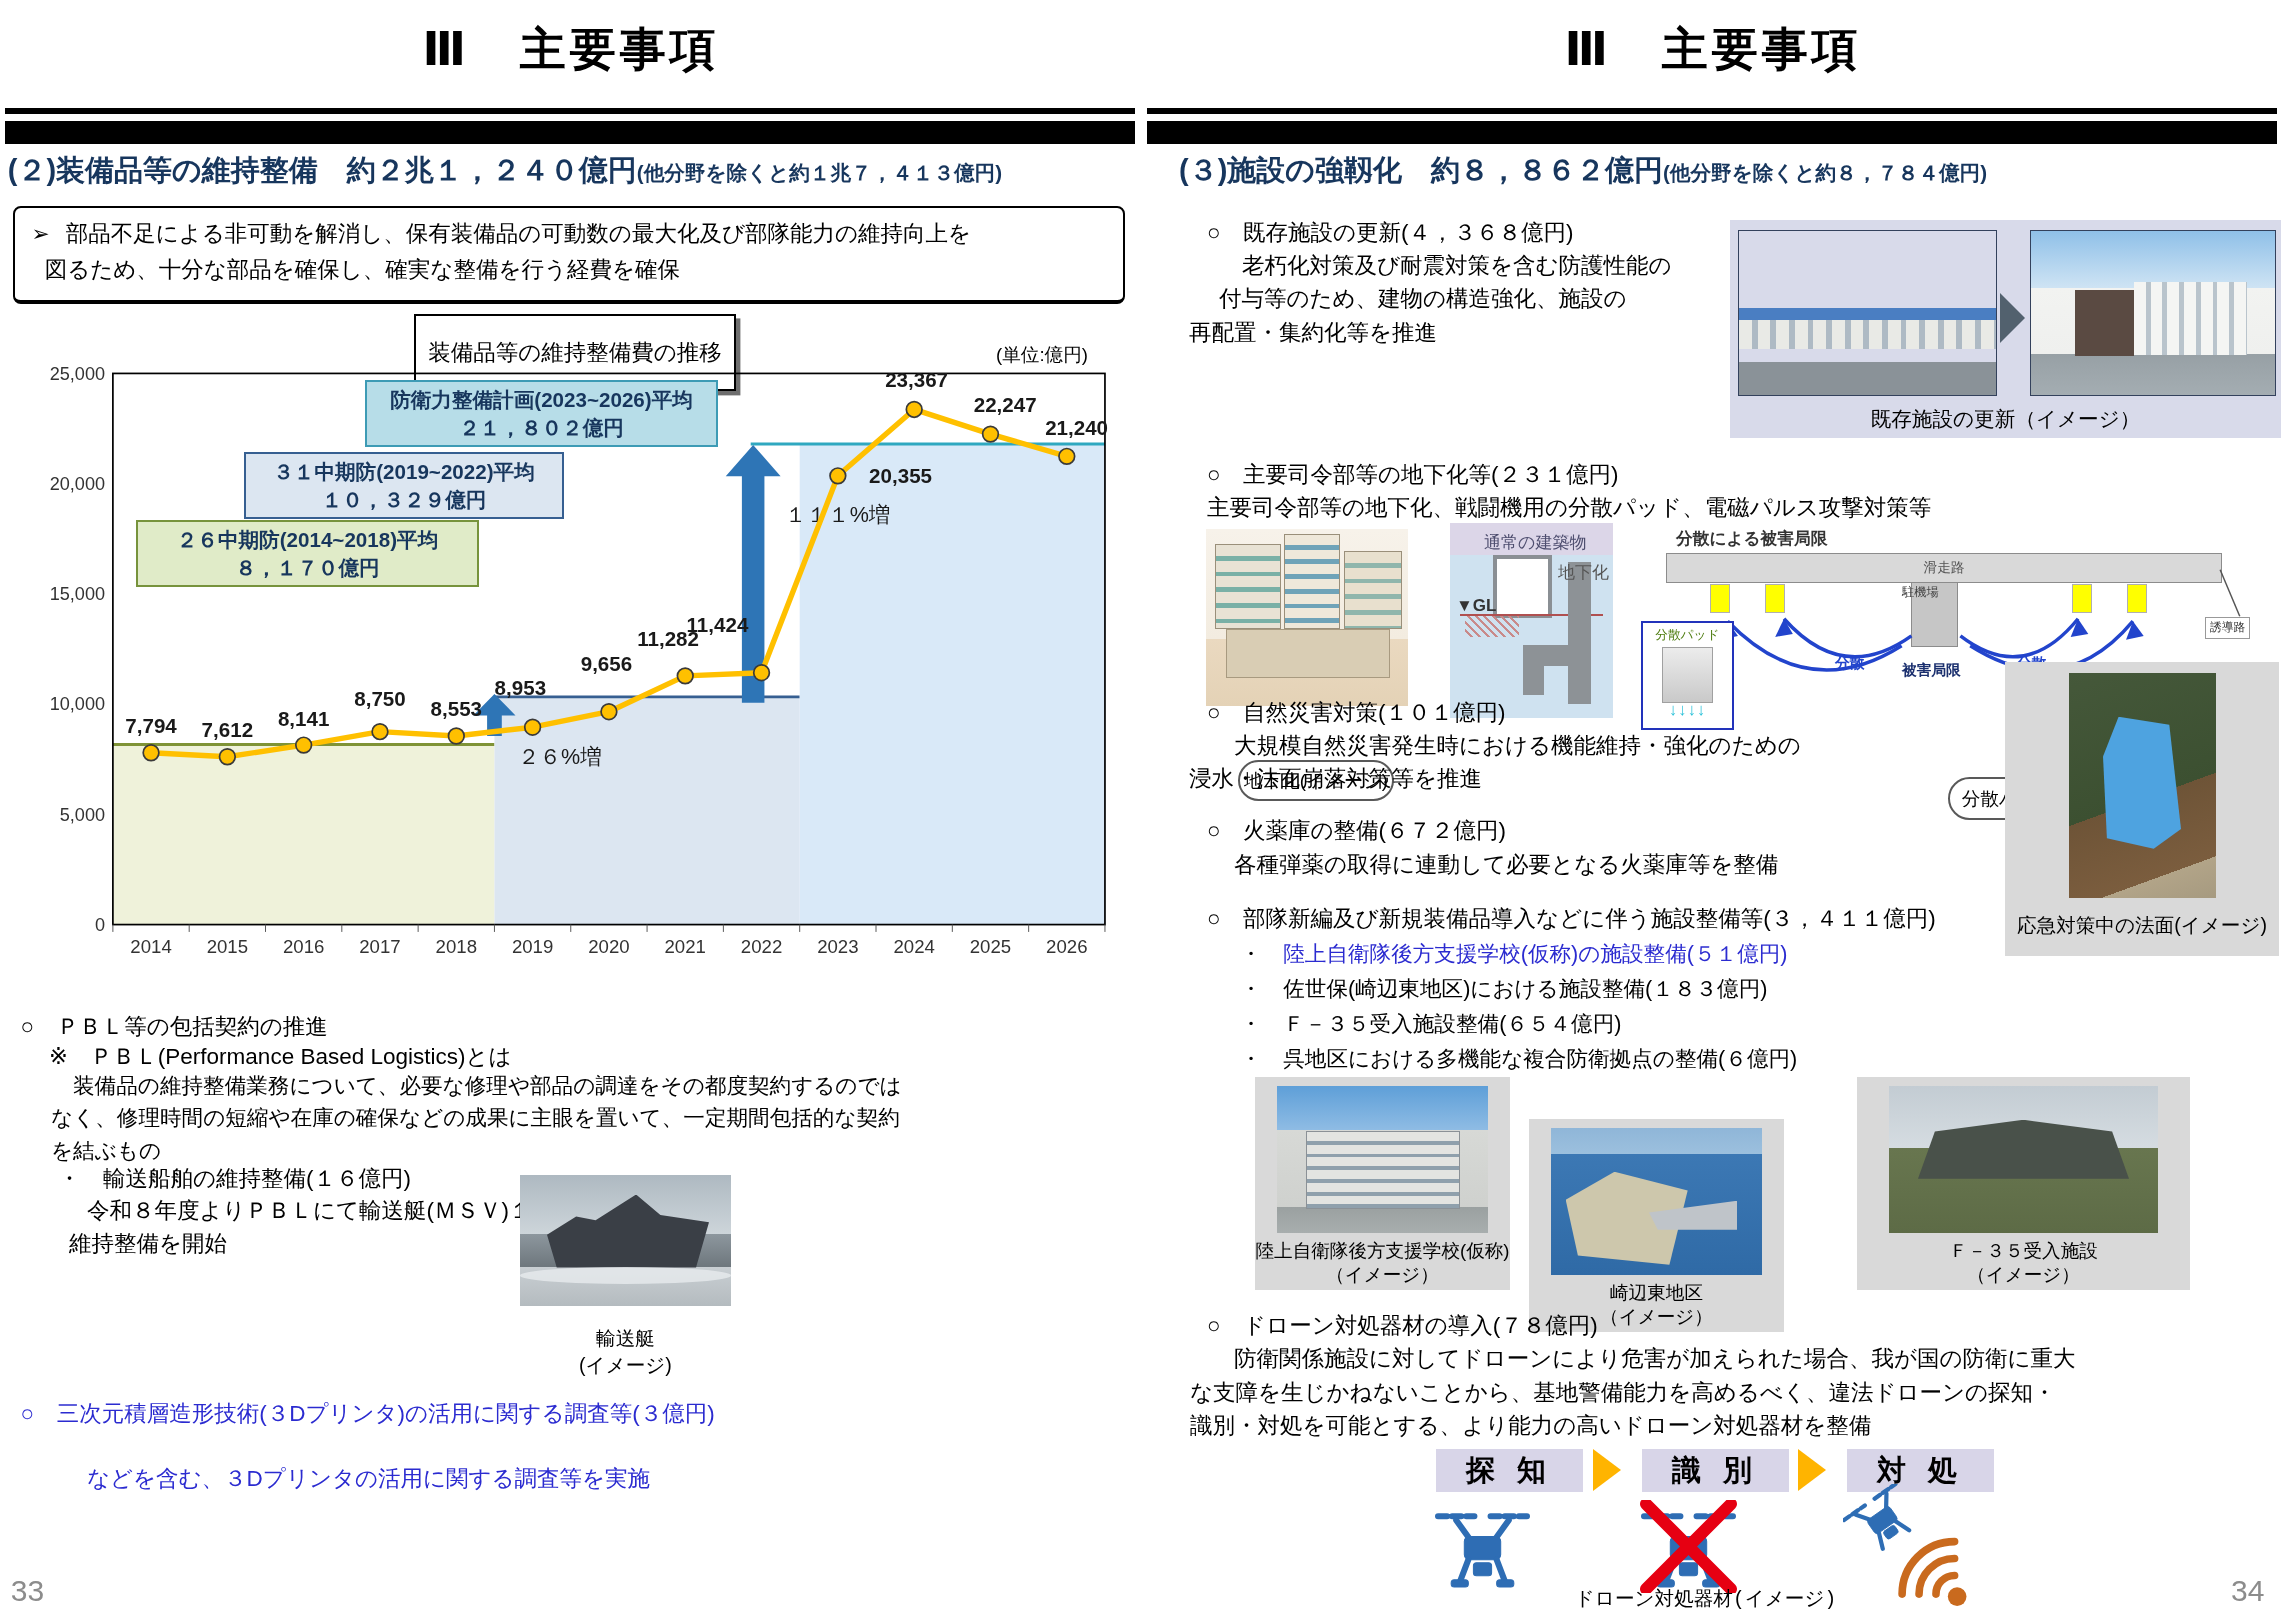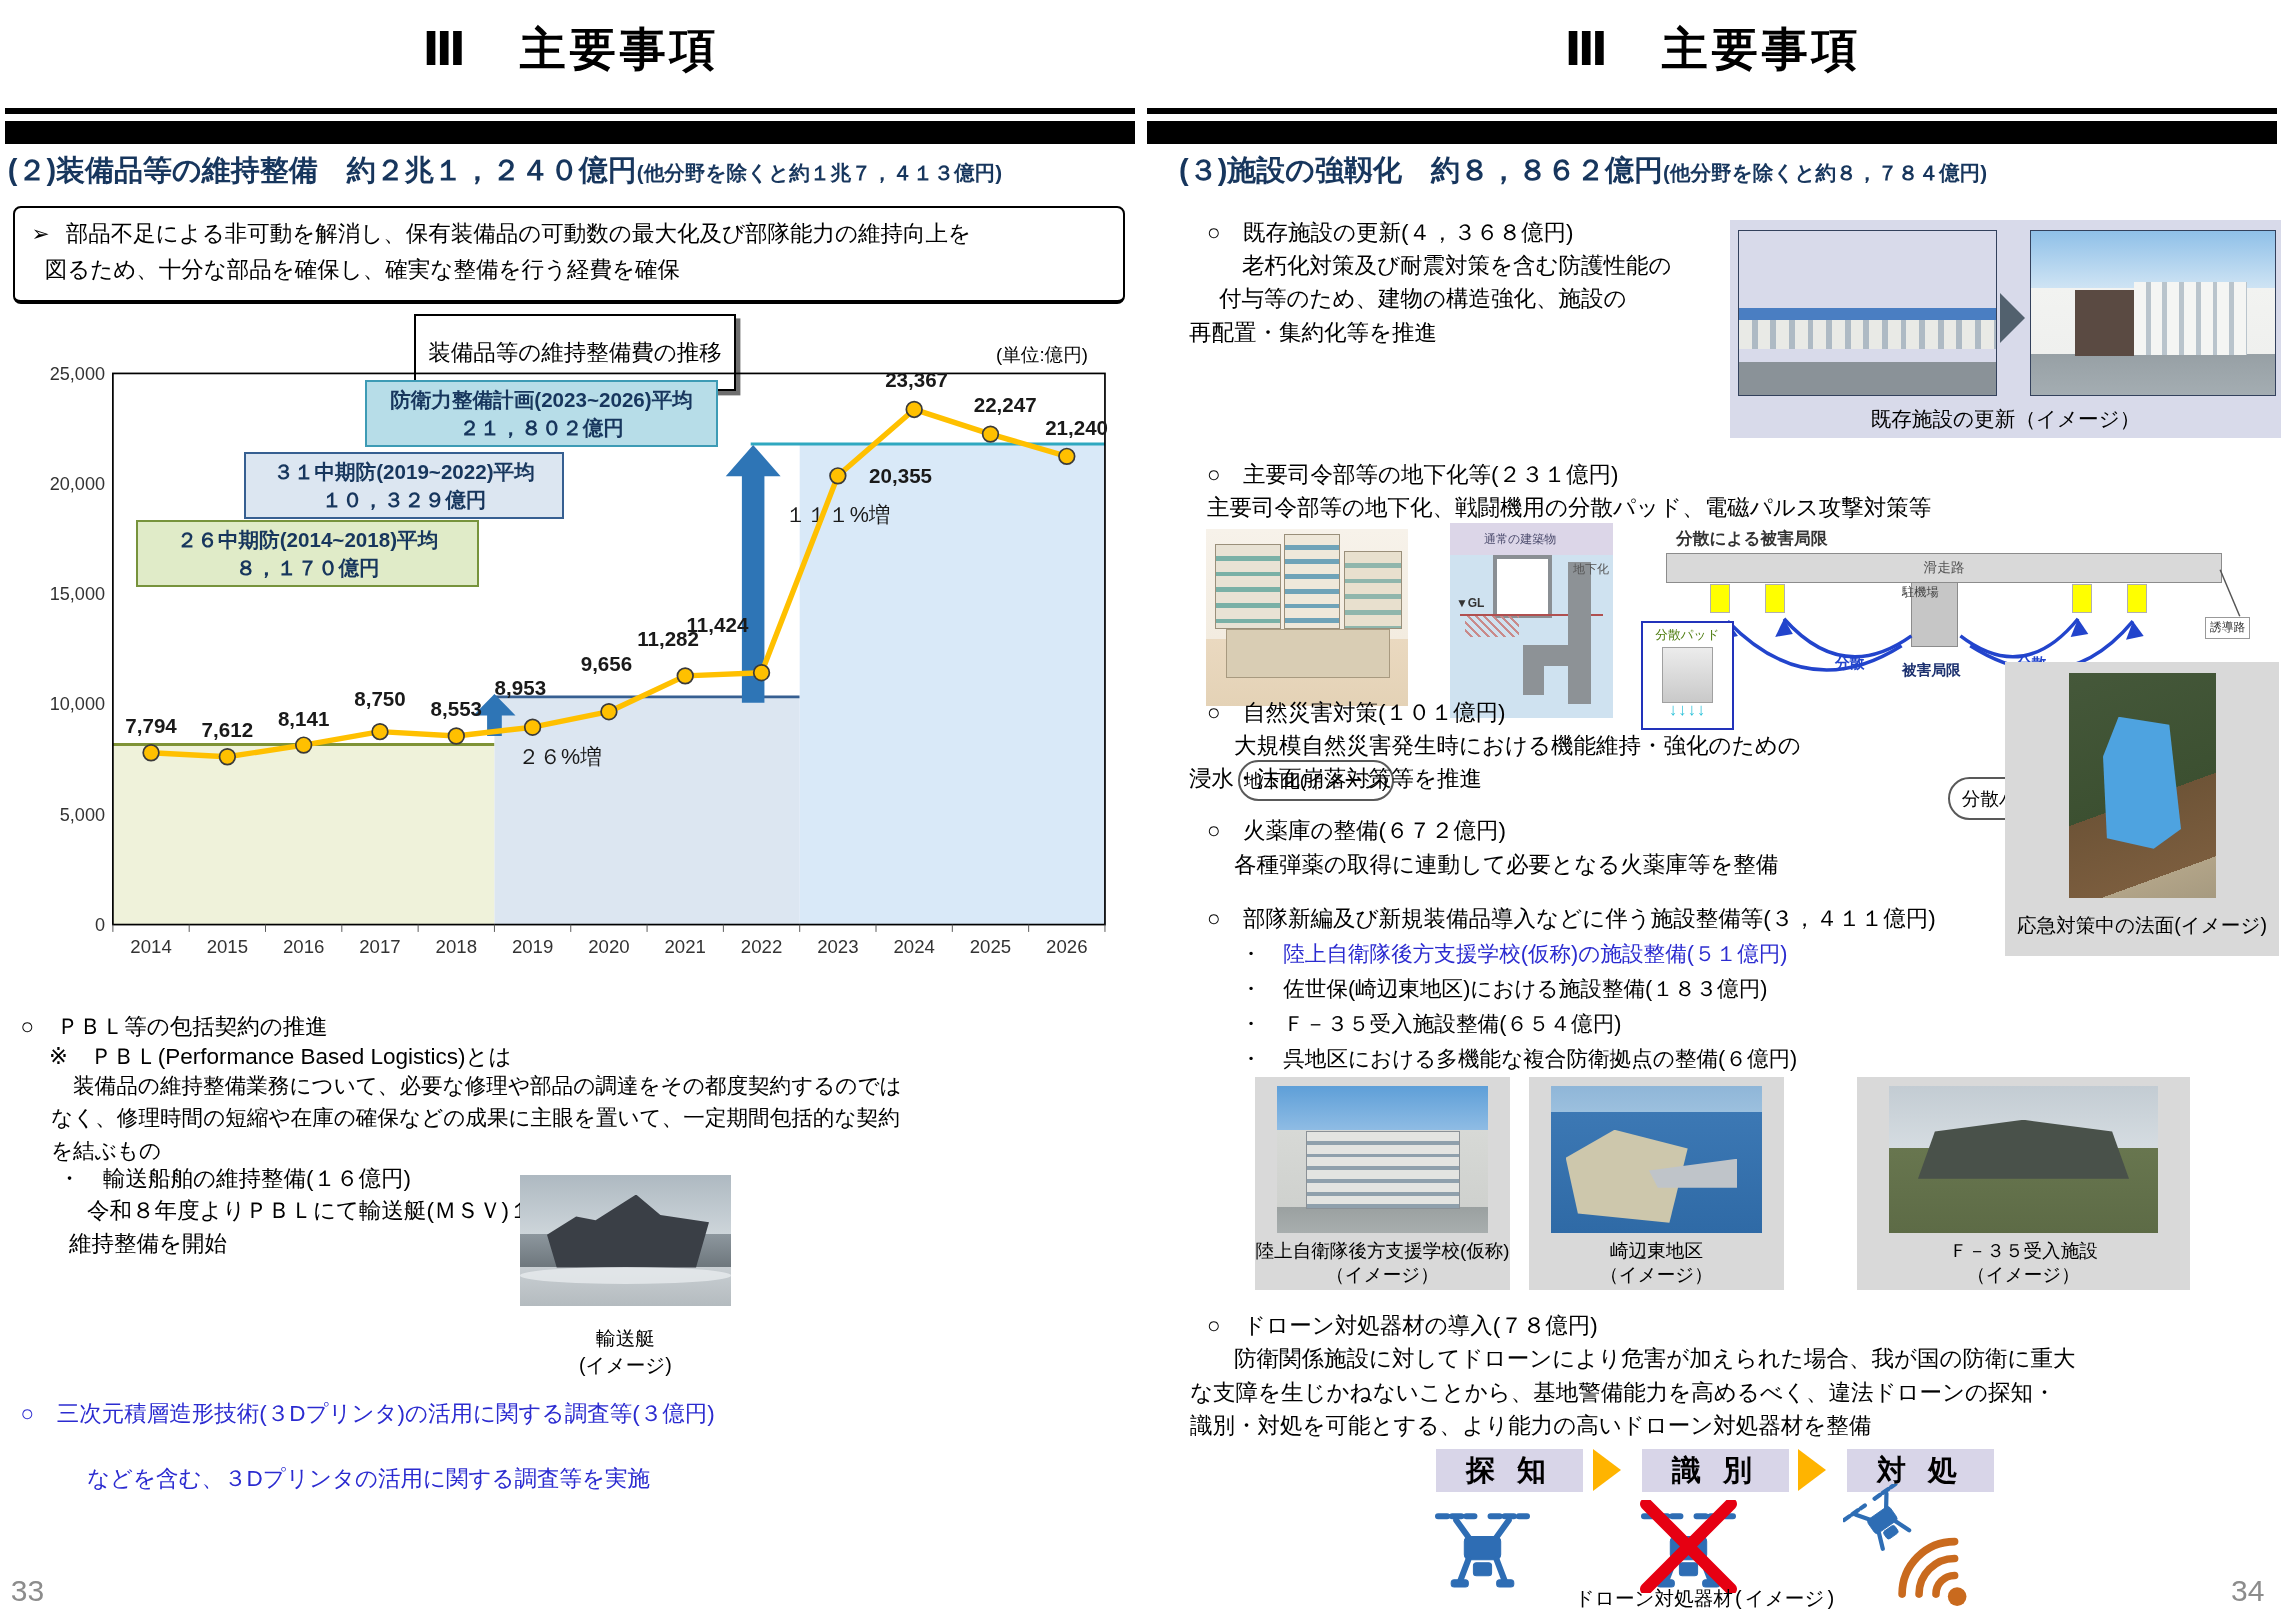--- a/index.html
+++ b/index.html
@@ -23,21 +23,21 @@
   .cap{font-size:19.6px;text-align:center;}
   .bubble{position:absolute;border:2px solid #595959;border-radius:29px;background:#fff;
           display:flex;align-items:center;justify-content:center;font-size:18.6px;}
   .graypanel{position:absolute;background:#d9d9d9;}
   .flowbox{position:absolute;width:147px;height:43px;background:#d8d5e8;display:flex;align-items:center;
            justify-content:center;font-size:29px;font-weight:bold;letter-spacing:6.9px;}
   .flowarrow{position:absolute;width:0;height:0;border-left:28px solid #ffb400;
              border-top:21.6px solid transparent;border-bottom:21.6px solid transparent;}
   .pageno{position:absolute;font-size:30px;color:#8c8c8c;}
   .photo{position:absolute;overflow:hidden;}
-  .dz-lbl{position:absolute;font-size:12px;color:#4d4d6e;white-space:nowrap;}
+  .dz-lbl{position:absolute;font-size:17px;color:#4d4d6e;white-space:nowrap;}
   svg text{font-family:"Liberation Sans","DejaVu Sans",sans-serif;}
 </style>
 </head>
 <body>
 
 <div class="canvas">
 
   <div class="page pg-left">
     <div class="abs ttl" style="top:18.6px;left:0;">Ⅲ　主要事項</div>
     <div class="sep1" style="top:108px;"></div>
@@ -282,21 +282,21 @@
       <div><span>・</span>　<span>呉地区における多機能な複合防衛拠点の整備(６億円)</span></div>
     </div>
 
     <div class="graypanel" style="left:113px;top:1077px;width:255px;height:213px;">
       <div class="photo" style="left:22px;top:8.8px;width:211px;height:147px;background:linear-gradient(180deg,#5e9fd8 0%,#8fbce4 30%,#d7d9d6 30%,#cfd1ce 82%,#9aa0a0 82%,#a8aeae 100%);">
         <div class="abs" style="left:29px;top:45px;width:152px;height:76px;background:repeating-linear-gradient(180deg,#e3e4e1 0 8.8px,#8fa0ac 8.8px 12.7px);border:1px solid #8b9196;"></div>
       </div>
       <div class="abs cap" style="left:0;top:161px;width:255px;font-size:18.6px;">陸上自衛隊後方支援学校(仮称)</div>
       <div class="abs cap" style="left:0;top:185px;width:255px;font-size:18.6px;">（イメージ）</div>
     </div>
-    <div class="graypanel" style="left:387px;top:1077px;width:255px;height:213px;">
+    <div class="graypanel" style="left:387px;top:1119px;width:255px;height:213px;">
       <div class="photo" style="left:22px;top:8.8px;width:211px;height:147px;background:linear-gradient(180deg,#8fb6d8 0%,#9cc0de 18%,#3c78b4 18%,#2f6aa6 100%);">
         <div class="abs" style="left:14.7px;top:44px;width:122px;height:93px;background:#cdc7ac;clip-path:polygon(0 30%,40% 0,100% 20%,85% 100%,10% 90%);"></div>
         <div class="abs" style="left:98px;top:73px;width:88px;height:29px;background:#bfc4c9;clip-path:polygon(0 40%,100% 0,100% 100%,10% 100%);"></div>
       </div>
       <div class="abs cap" style="left:0;top:161px;width:255px;font-size:18.6px;">崎辺東地区</div>
       <div class="abs cap" style="left:0;top:185px;width:255px;font-size:18.6px;">（イメージ）</div>
     </div>
     <div class="graypanel" style="left:715px;top:1077px;width:333px;height:213px;">
       <div class="photo" style="left:32px;top:8.8px;width:269px;height:147px;background:linear-gradient(180deg,#c3ccd3 0%,#d5dce1 42%,#68764f 42%,#5d6b46 100%);">
         <div class="abs" style="left:29px;top:34px;width:211px;height:59px;background:#49514a;clip-path:polygon(0 100%,8% 20%,50% 0,92% 20%,100% 100%);"></div>

